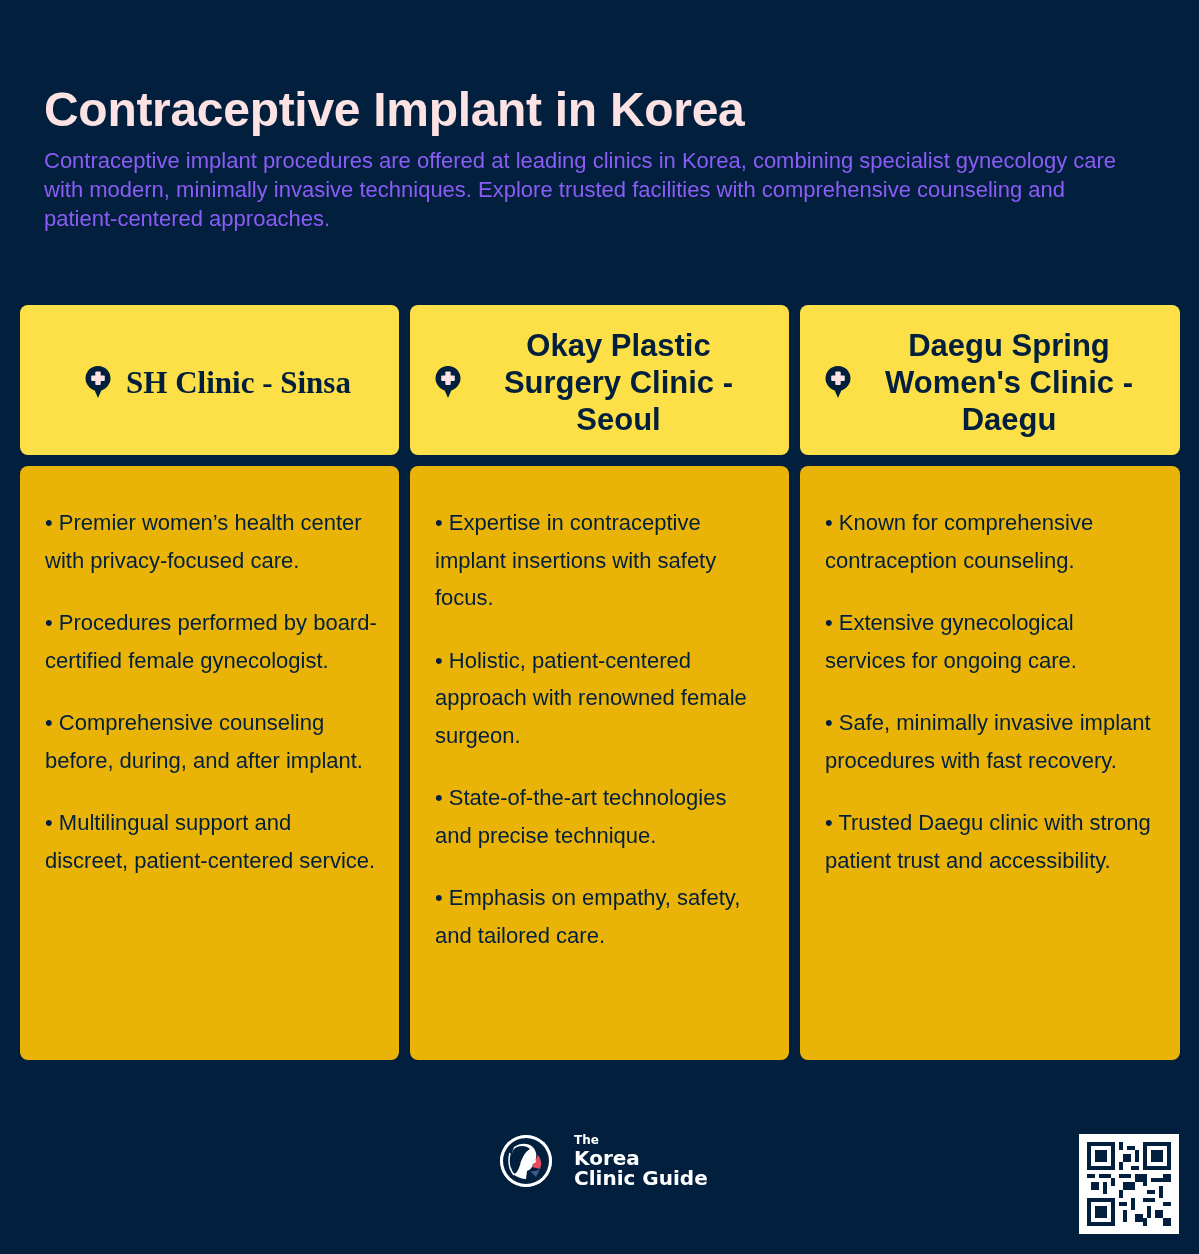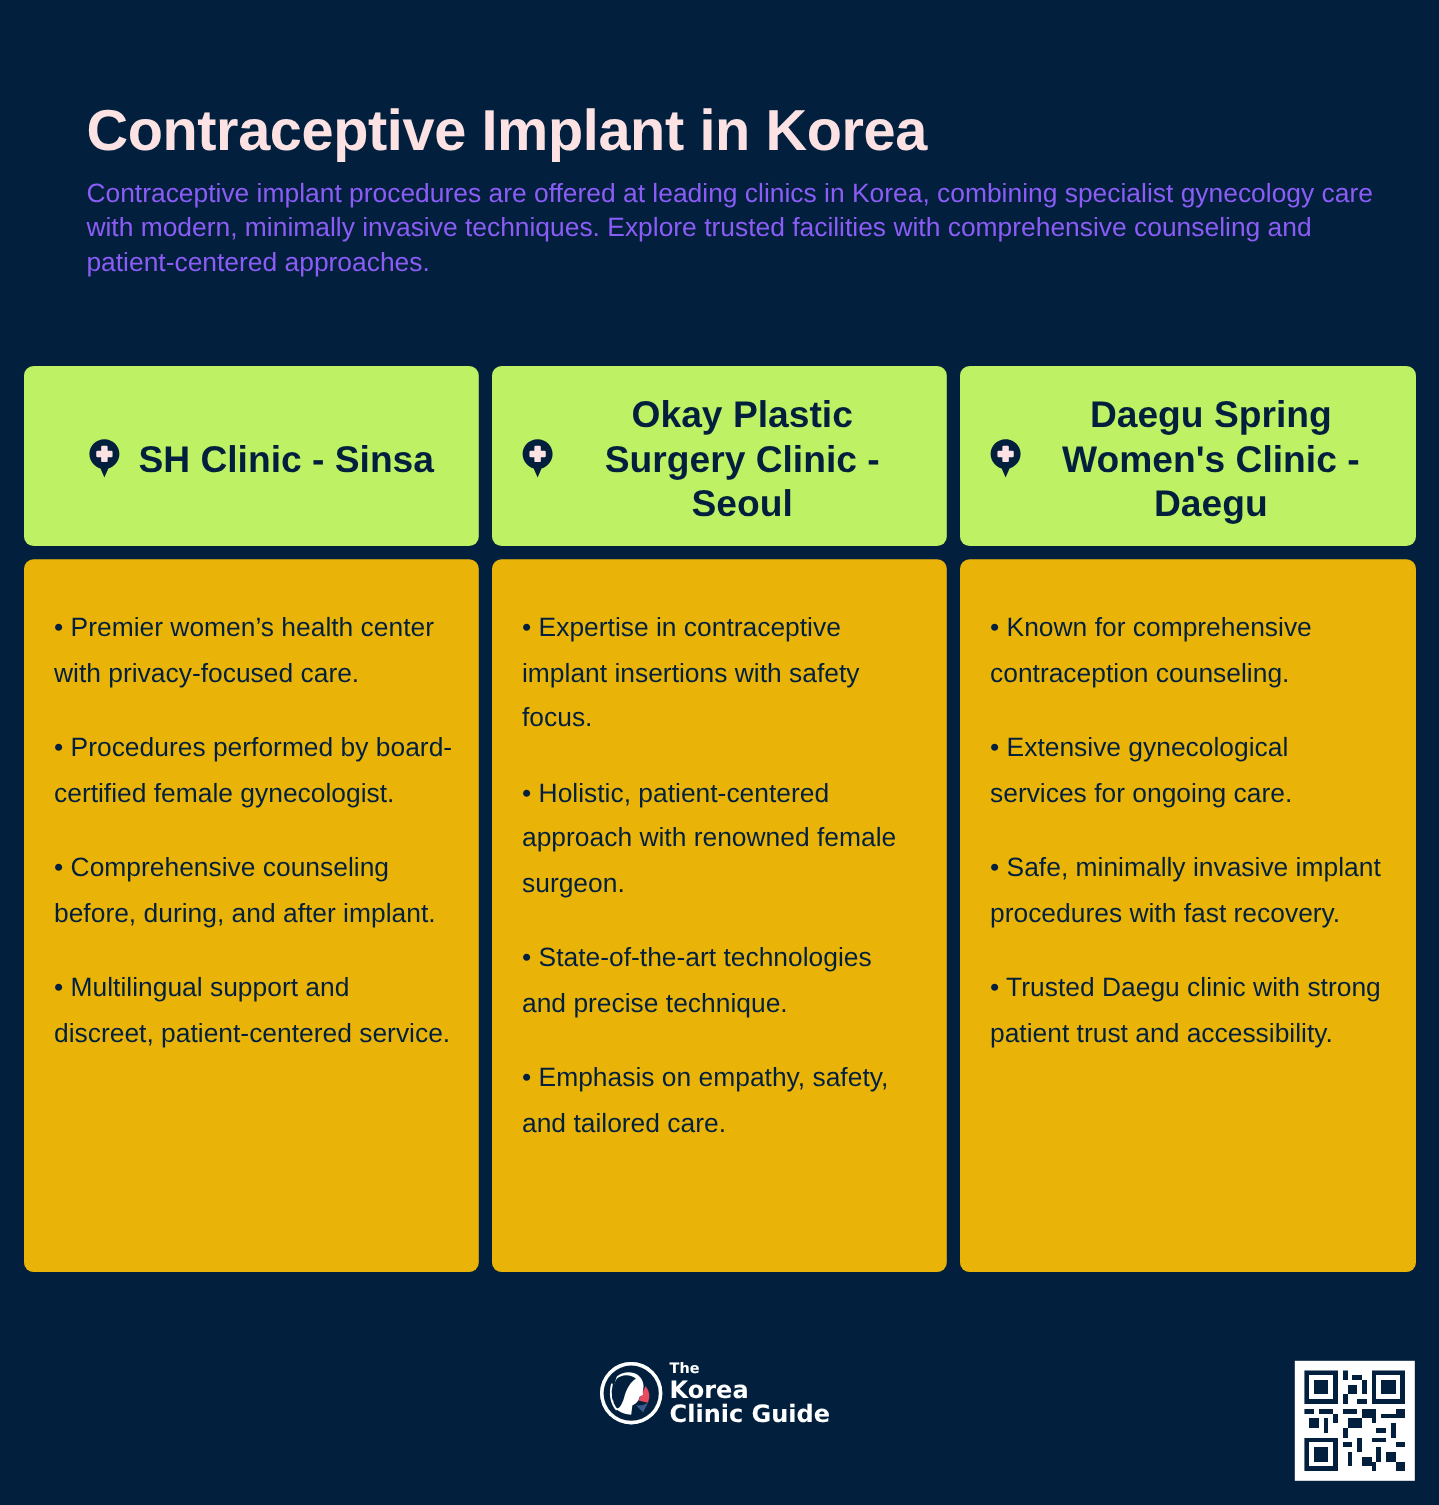--- a/index.html
+++ b/index.html
@@ -5,21 +5,21 @@
     * { box-sizing: border-box; margin: 0; padding: 0; }
     html, body { width: 1199px; height: 1254px; }
     body {
       background: #02203e;
       font-family: "Liberation Sans", sans-serif;
       position: relative;
       overflow: hidden;
     }
     .hero {
       position: absolute;
-      left: 72px;
+      left: 44px;
       top: 80px;
       width: 1100px;
     }
     .hero h1 {
       color: #fde2e4;
       font-size: 48px;
       font-weight: bold;
       line-height: 60px;
       letter-spacing: -0.3px;
     }
@@ -34,21 +34,21 @@
       position: absolute;
       left: 20px;
       top: 305px;
       width: 1160px;
       display: grid;
       grid-template-columns: 379px 379px 380px;
       column-gap: 11px;
     }
     .col { display: flex; flex-direction: column; }
     .col-head {
-      background: #bef264;
+      background: #fde047;
       height: 150px;
       border-radius: 8px;
       display: flex;
       align-items: center;
       padding: 4px 24px 0 40px;
       position: relative;
     }
     .col-head .pin {
       width: 28px;
       height: 34px;
@@ -60,40 +60,41 @@
     .col-head h2 {
       flex: 1;
       color: #02203e;
       font-size: 31px;
       font-weight: bold;
       line-height: 37px;
       text-align: center;
       padding-left: 10px;
     }
     .col-head.single { padding-left: 40px; justify-content: center; }
-    .col-head.single h2 { flex: 0 0 auto; padding-left: 14px; }
+    .col-head.single h2 { flex: 0 0 auto; padding-left: 14px; font-family: Liberation Serif, serif; }
     .col-body {
       background: #eab308;
       border-radius: 8px;
       margin-top: 11px;
       height: 594px;
       padding: 38px 22px 0 25px;
     }
     .col-body p {
       color: #02203e;
       font-size: 22px;
       line-height: 37.5px;
       margin-bottom: 25px;
     }
     .footer-logo {
       position: absolute;
       left: 500px;
       top: 1134px;
       display: flex;
       align-items: center;
+      gap: 16px;
     }
     .logo-circle {
       width: 52px;
       height: 52px;
       border-radius: 50%;
       background: #ffffff;
       display: flex;
       align-items: center;
       justify-content: center;
       overflow: hidden;

